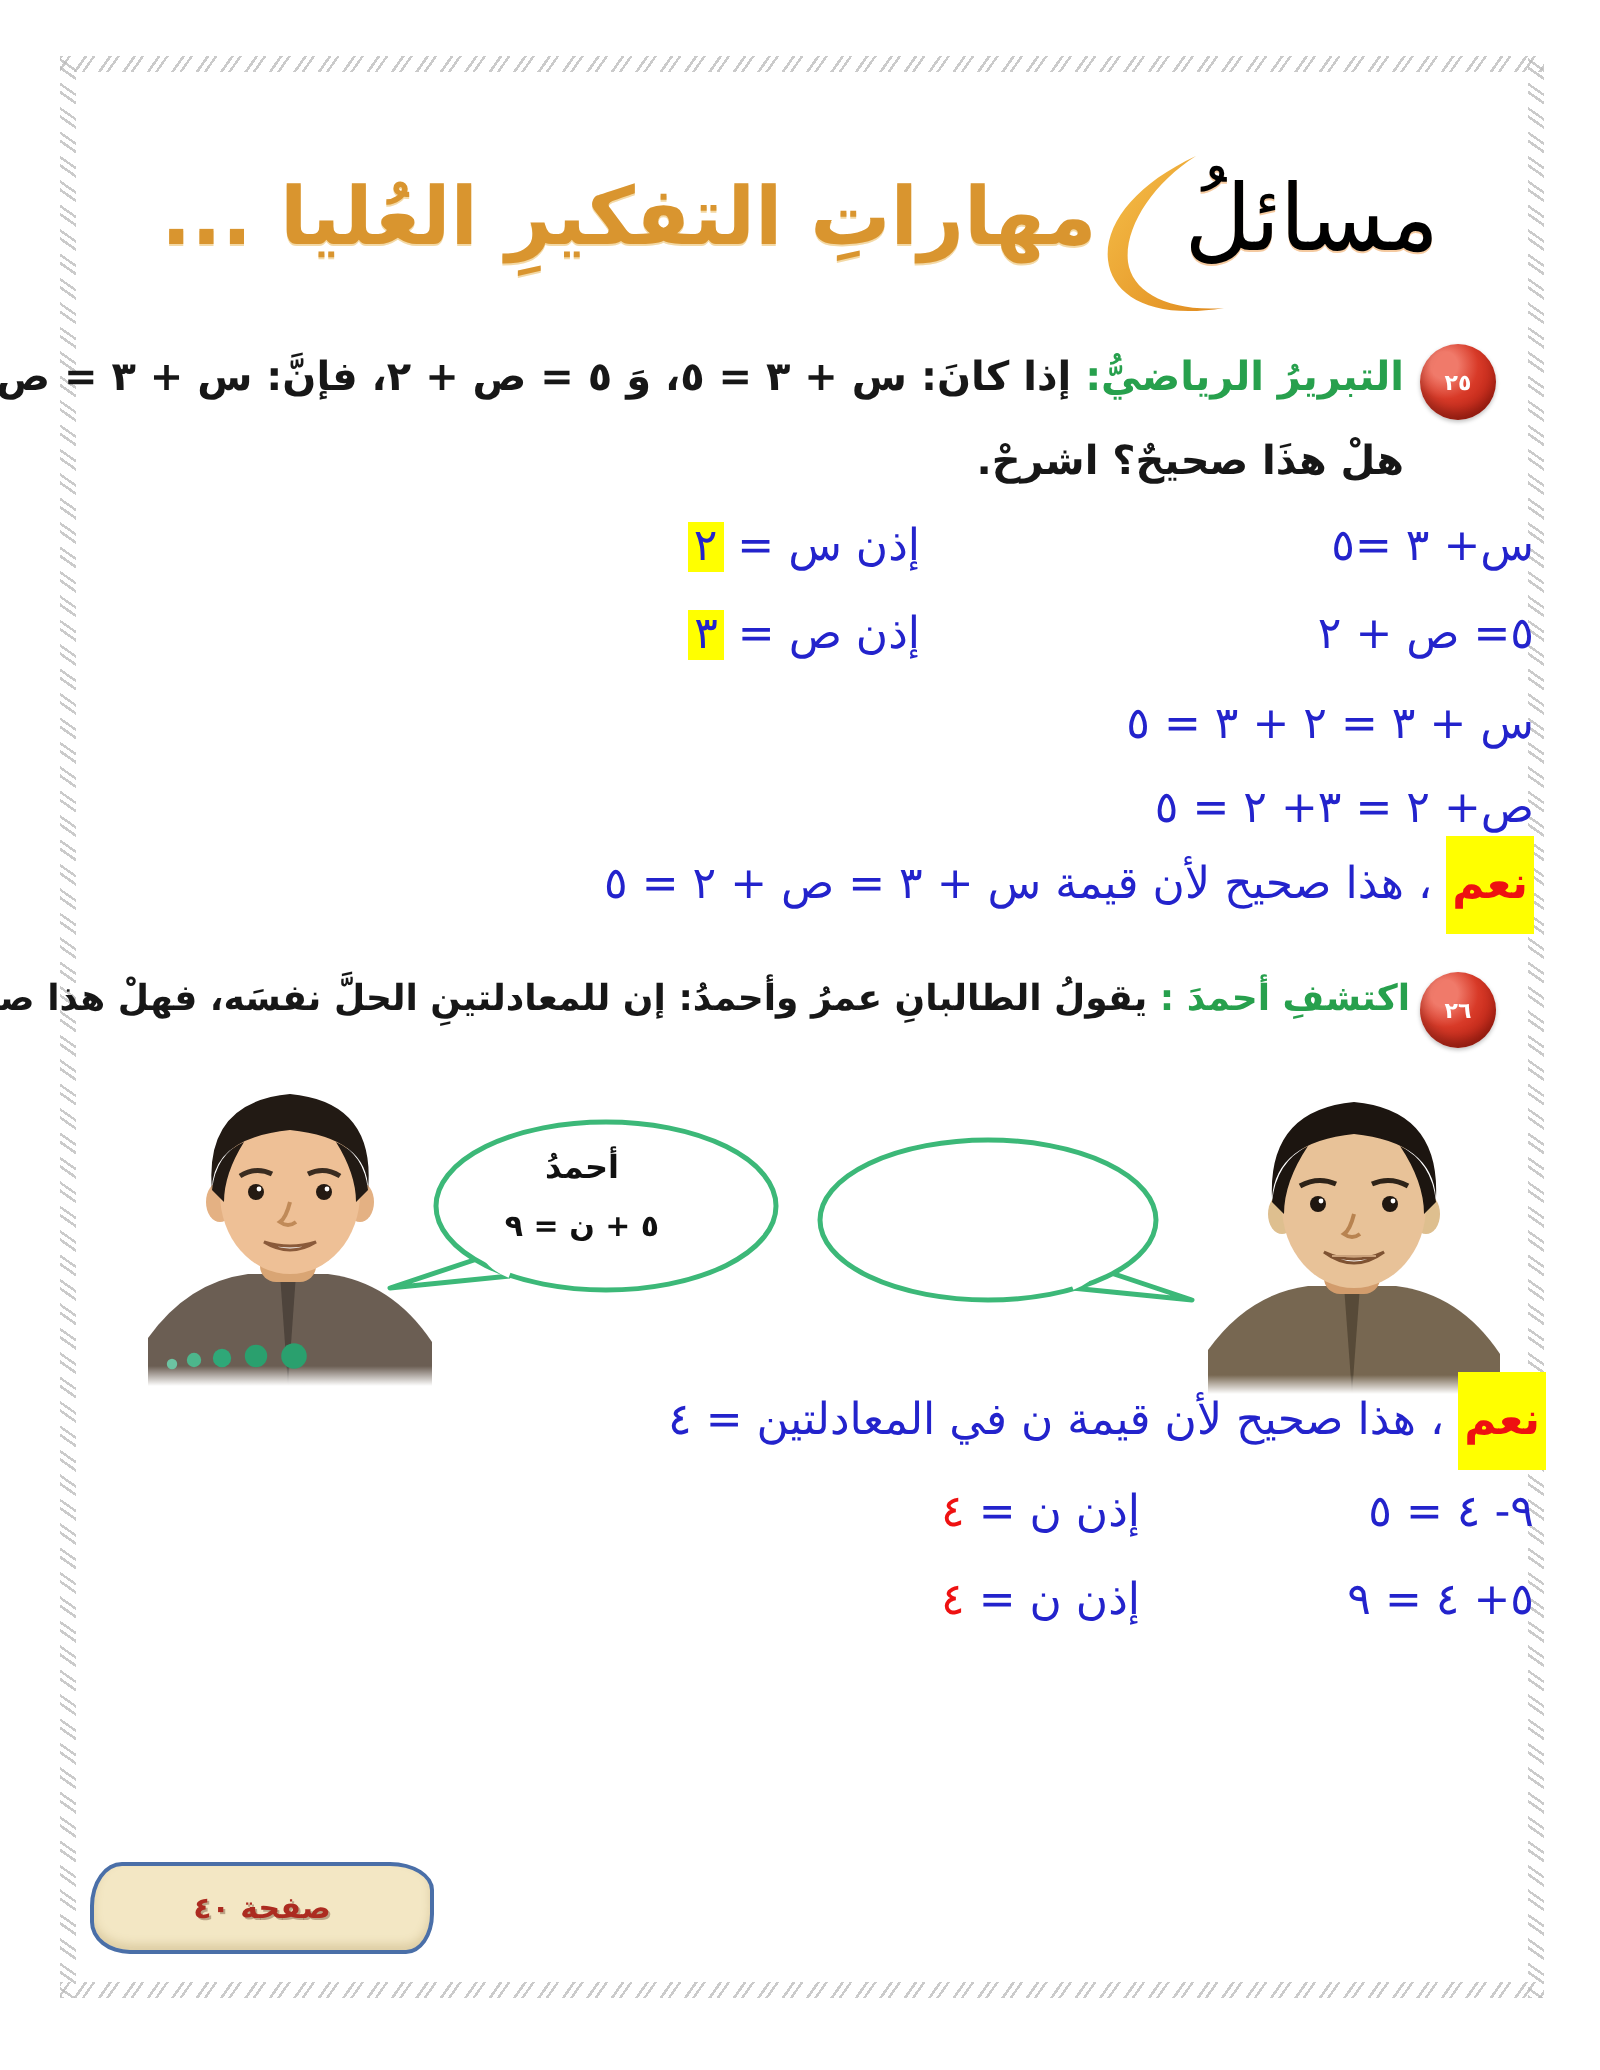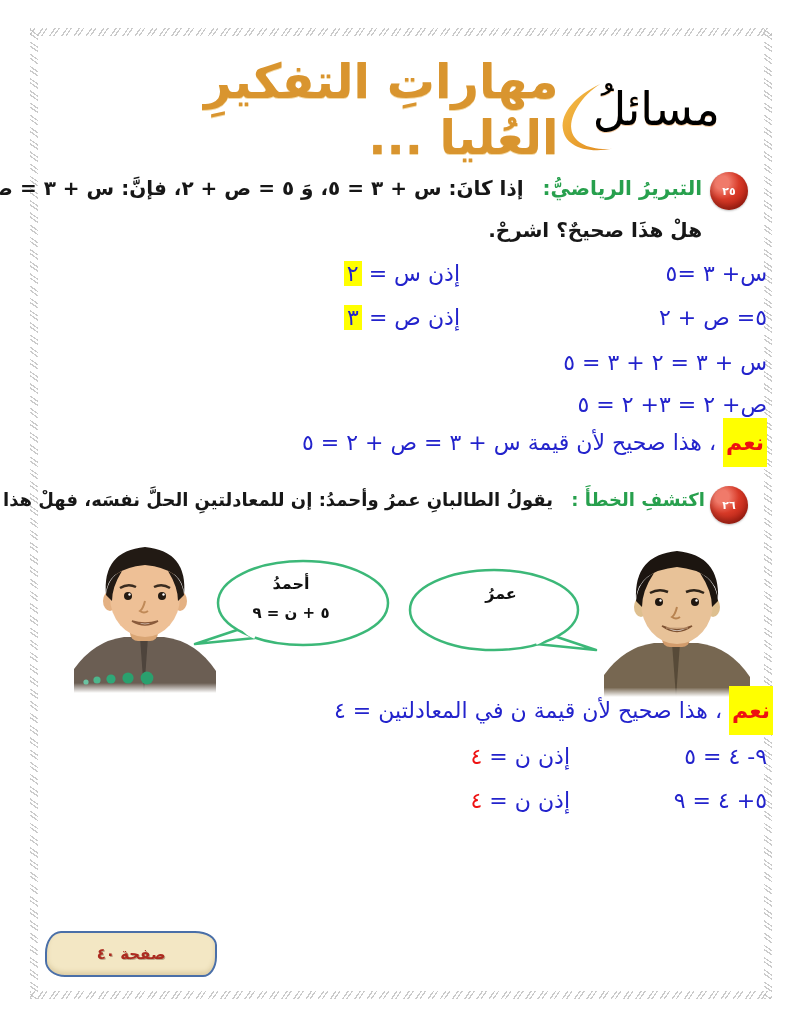--- a/index.html
+++ b/index.html
@@ -26,40 +26,40 @@
   .header{
     position:absolute;top:64px;right:80px;left:80px;height:90px;
     display:flex;flex-direction:row;align-items:center;justify-content:center;direction:rtl;
   }
   .title-red{
     font-size:46px;font-weight:normal;color:#000000;letter-spacing:-1px;
     text-shadow:0 1px 0 #f5caa0;z-index:2;
   }
   .crescent{width:66px;height:86px;margin:-6px -20px -26px -8px;z-index:1;}
   .title-gold{
-    font-size:48px;font-weight:bold;color:#d9952f;
+    font-size:40px;font-weight:bold;color:#d9952f;
     text-shadow:0 1px 0 #f3d9a6;margin-right:6px;
   }
 
   
   .badge{
     position:absolute;width:38px;height:38px;border-radius:50%;
     background:radial-gradient(circle at 32% 28%,#f07a6a 0 18%,#d83a28 45%,#a81408 100%);
     box-shadow:inset 0 -4px 6px rgba(0,0,0,.25),0 1px 2px rgba(0,0,0,.25);
     color:#fff;font-weight:bold;font-size:11px;
     display:flex;align-items:center;justify-content:center;
   }
   .badge25{top:172px;right:52px;}
   .badge26{top:486px;right:52px;}
 
   .stmt{
     position:absolute;right:98px;direction:rtl;text-align:right;
     color:#171717;font-size:20px;font-weight:bold;white-space:nowrap;
   }
-  .stmt .green{color:#27a04d;margin-left:12px;}
+  .stmt .green{color:#27a04d;}
   .p25-l1{top:176px;}
   .p25-l2{top:218px;}
   .p26-l1{top:489px;font-size:18px;right:95px;}
 
   
   .workrow{
     position:absolute;left:33px;right:33px;height:32px;direction:rtl;
     color:#2323cc;font-size:22px;text-align:right;white-space:nowrap;
   }
   .workrow .lefteq{position:absolute;direction:rtl;white-space:nowrap;}
@@ -145,21 +145,21 @@
 <div class="workrow r4">
   <span>ص+ ٢ = ٣+ ٢ = ٥</span>
 </div>
 <div class="workrow r5">
   <mark class="hl-yes">نعم</mark><span> ،  هذا صحيح لأن قيمة س + ٣ = ص + ٢ = ٥</span>
 </div>
 
 <div class="badge badge26">
   <span>٢٦</span>
 </div>
-<div class="stmt p26-l1"><span class="green">اكتشفِ الخطأَ :</span><span> يقولُ الطالبانِ عمرُ وأحمدُ: إن للمعادلتينِ الحلَّ نفسَه، فهلْ هذا صحيحٌ؟ اشرحْ.</span></div>
+<div class="stmt p26-l1"><span class="green">اكتشفِ أحمدَ :</span><span> يقولُ الطالبانِ عمرُ وأحمدُ: إن للمعادلتينِ الحلَّ نفسَه، فهلْ هذا صحيحٌ؟ اشرحْ.</span></div>
 
 <svg class="avatar av-left" width="168" height="150" viewBox="0 0 168 150">
   <defs>
     <linearGradient id="fadeL" x1="0" y1="0" x2="0" y2="1">
       <stop offset="0.75" stop-color="#ffffff" stop-opacity="0"></stop>
         <stop offset="1" stop-color="#ffffff" stop-opacity="1"></stop>
     </linearGradient>
   </defs>
   <path d="M14,150 L14,126 Q34,98 64,94 L104,94 Q136,98 156,128 L156,150 Z" fill="#6b5e53"></path>
   <path d="M80,94 L84,150 L88,94 Z" fill="#4e443c"></path>
@@ -226,21 +226,20 @@
   <div class="bb-name">أحمدُ</div>
   <div class="bb-eq">٥ + ن = ٩</div>
 </div>
 
 <div class="bubble bb-omar">
   <svg width="198" height="95" viewBox="0 0 198 95">
     <path d="M146,66 L194,82 L134,76" fill="#ffffff" stroke="#3cb878" stroke-width="2.5" stroke-linejoin="round"></path>
     <ellipse cx="92" cy="42" rx="84" ry="40" fill="#ffffff" stroke="#3cb878" stroke-width="2.5"></ellipse>
     <path d="M146,66 Q142,72 134,75" fill="#ffffff" stroke="#ffffff" stroke-width="4"></path>
   </svg>
-  <div class="bb-name">عمرُ</div>
 </div>
 
 <div class="workrow rA">
   <mark class="hl-yes">نعم</mark><span> ،  هذا صحيح لأن قيمة ن في المعادلتين = ٤</span>
 </div>
 <div class="workrow rB">
   <span>٩- ٤ = ٥</span>
   <span class="lefteq"><span>إذن ن = </span><span class="red-val">٤</span></span>
 </div>
 <div class="workrow rC">

